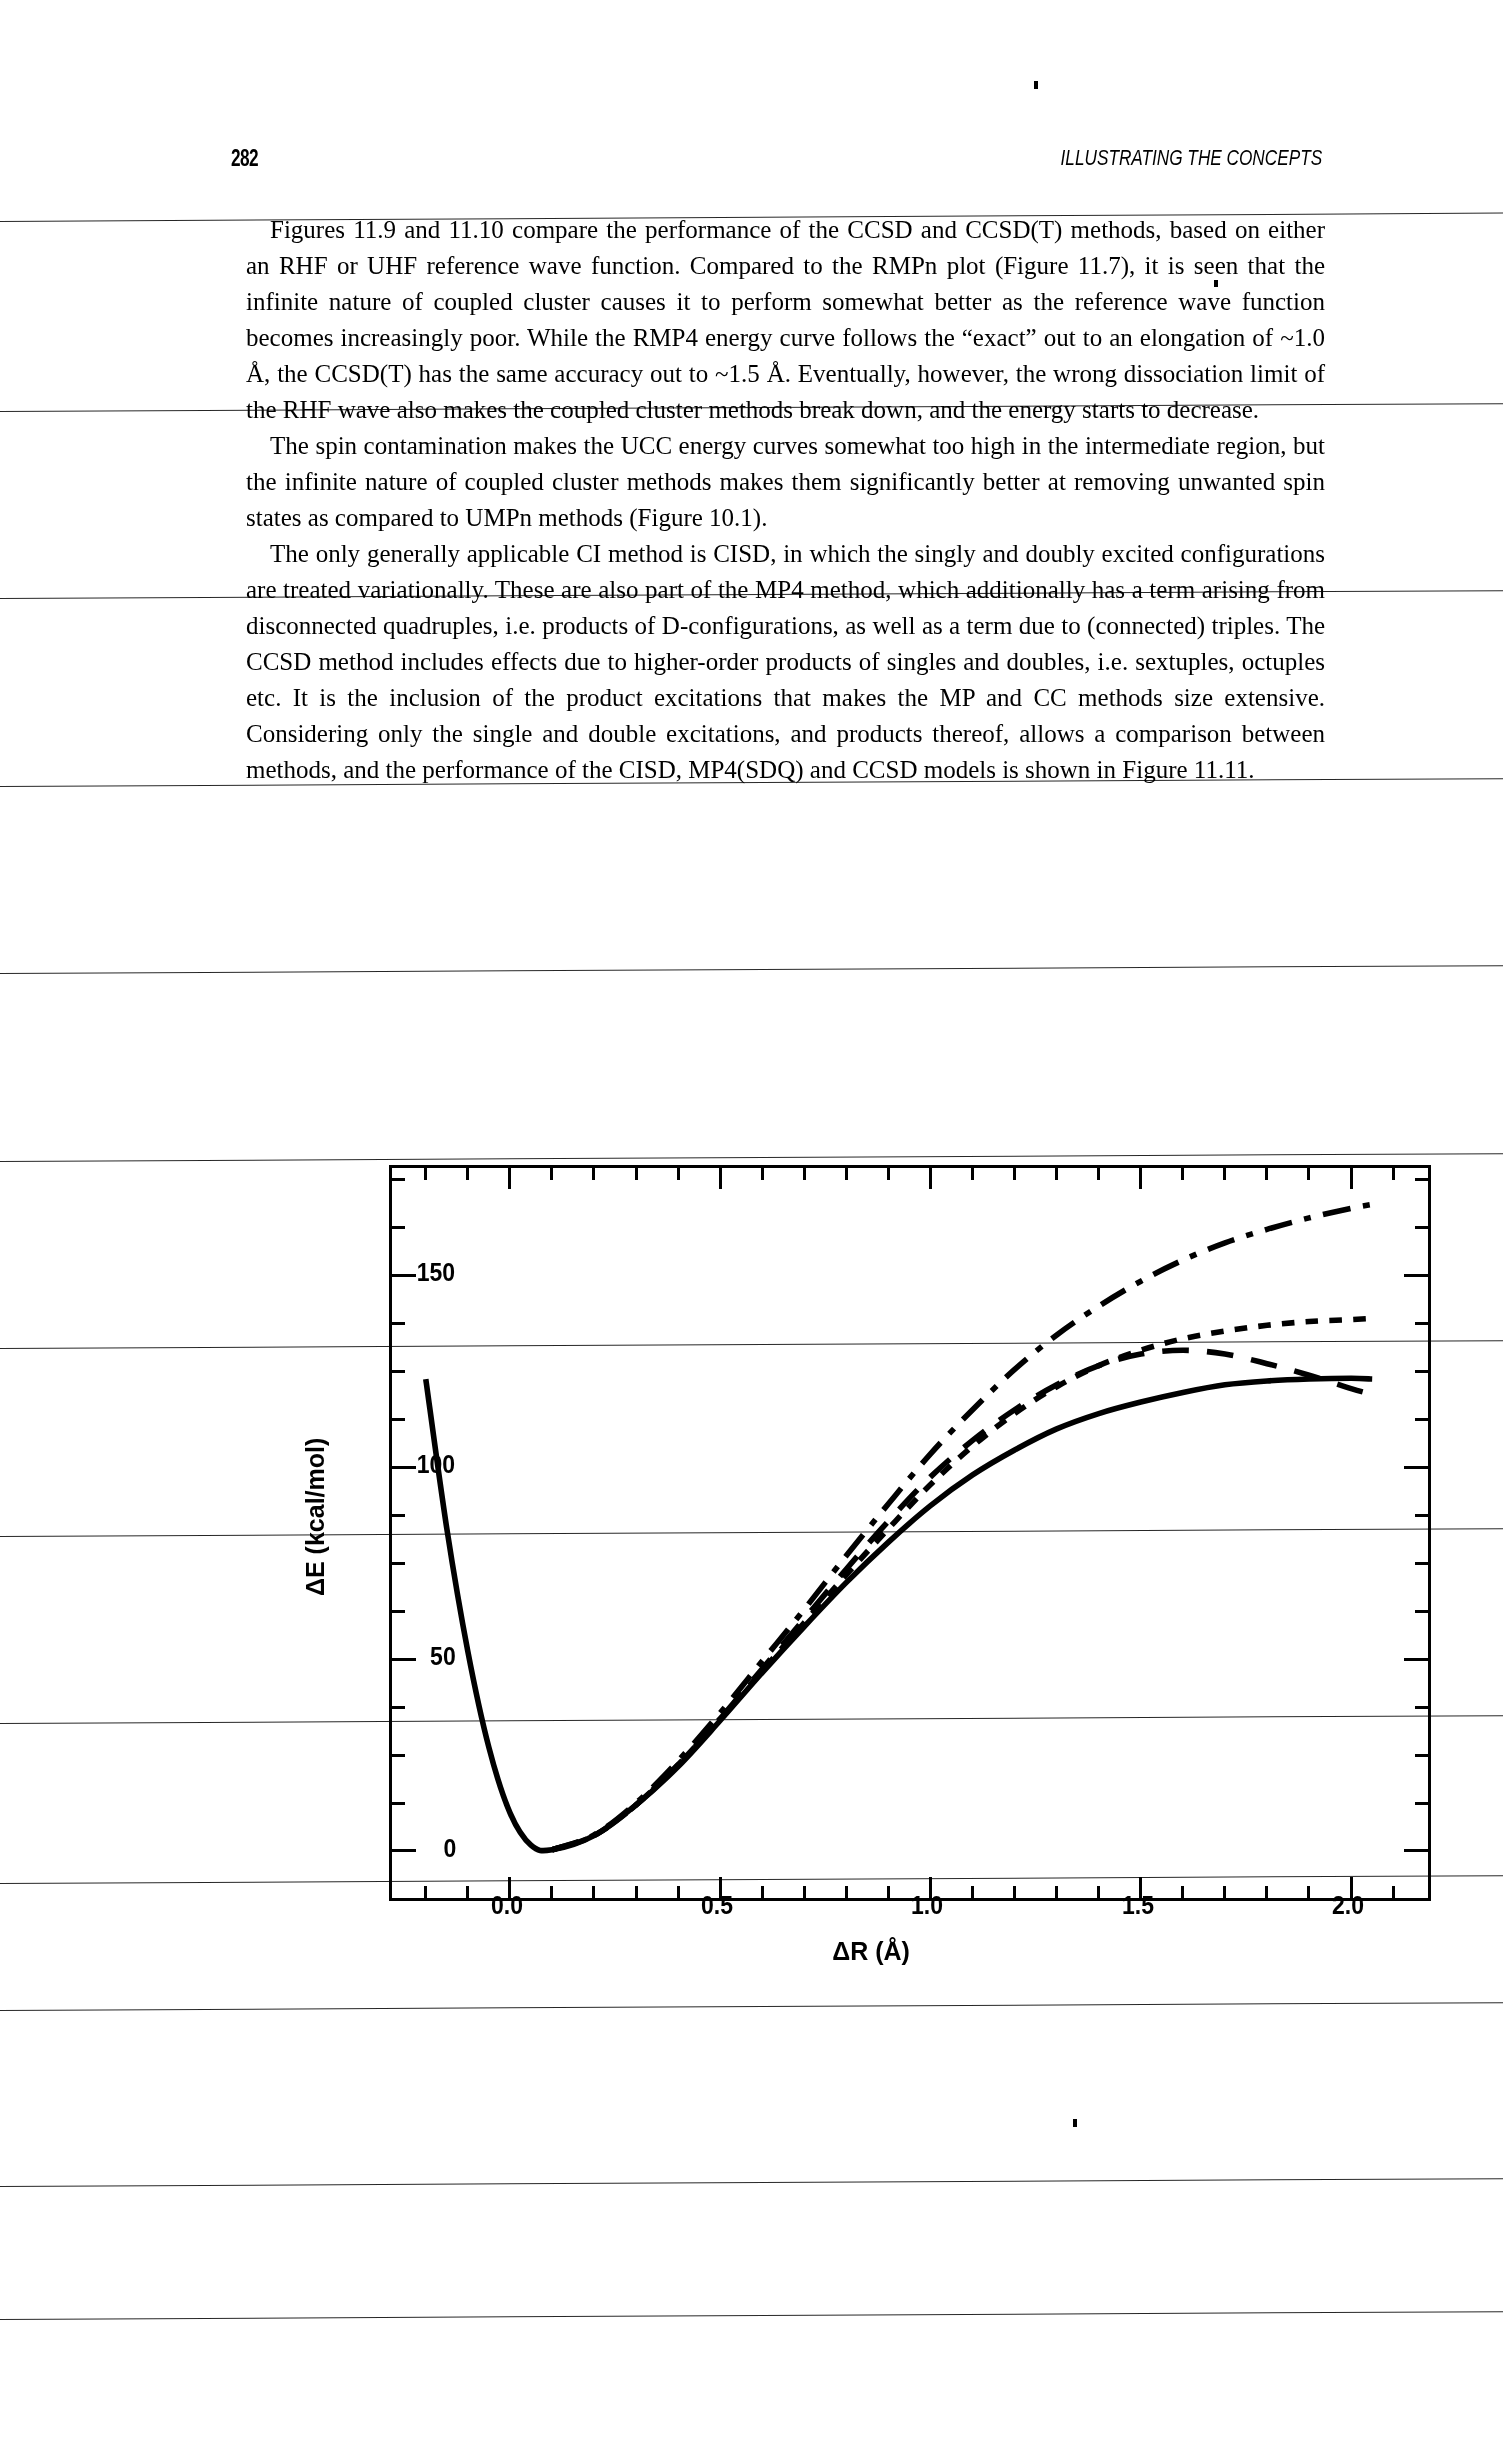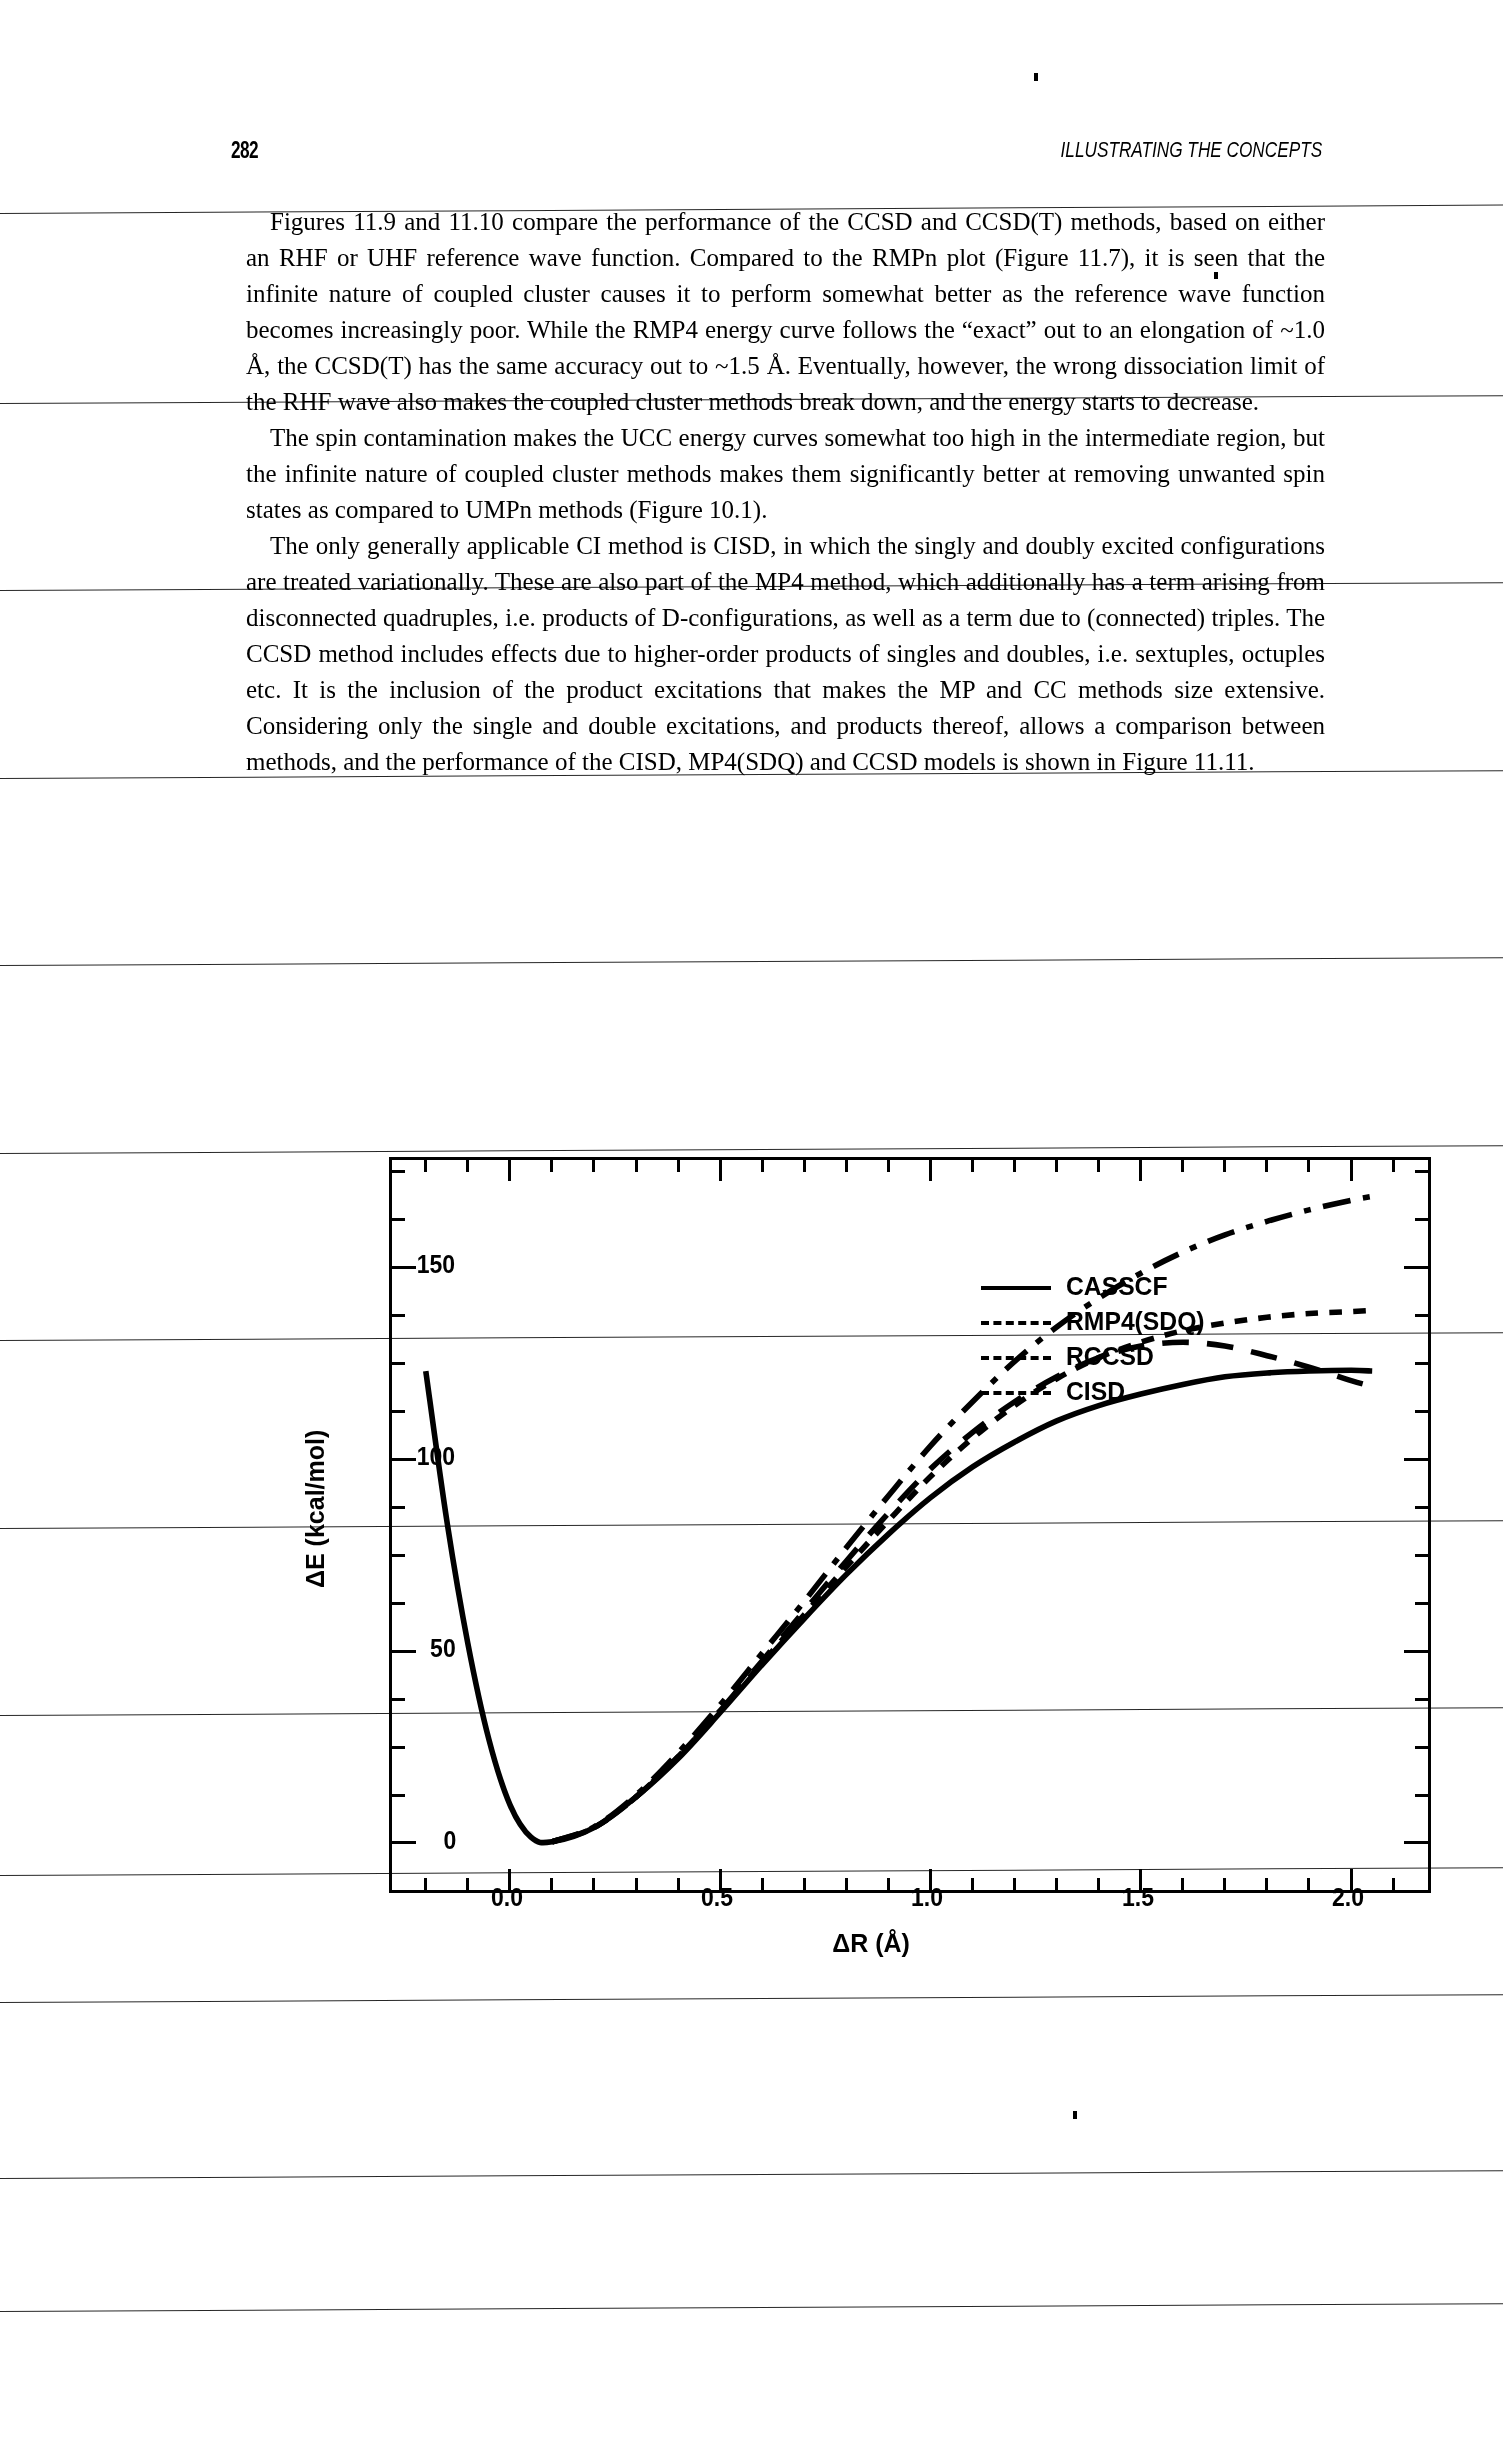--- a/index.html
+++ b/index.html
@@ -12,21 +12,21 @@
     height: 2462px;
     position: relative;
     font-family: "Liberation Serif", serif;
     color: #000000;
     overflow: hidden;
   }
 
   
   #page {
     position: absolute;
-    left: 0; top: 0;
+    left: 0; top: 8px;
     width: 1503px;
     height: 2348px;
     background: #fff;
   }
 
   
   #running-head {
     position: absolute;
     left: 231px;
     top: 137px;
@@ -312,38 +312,20 @@
           <div class="tick-h" style="top: 346px; width: 13.3px; right: 0px;"></div>
           <div class="tick-h" style="top: 298px; width: 24px; right: 0px;"></div>
           <div class="tick-h" style="top: 250px; width: 13.3px; right: 0px;"></div>
           <div class="tick-h" style="top: 202px; width: 13.3px; right: 0px;"></div>
           <div class="tick-h" style="top: 154px; width: 13.3px; right: 0px;"></div>
           <div class="tick-h" style="top: 106px; width: 24px; right: 0px;"></div>
           <div class="tick-h" style="top: 58px; width: 13.3px; right: 0px;"></div>
           <div class="tick-h" style="top: 10px; width: 13.3px; right: 0px;"></div>
         </div>
 
-      <div id="legend">
-        <div class="legend-row">
-          <span class="legend-swatch" style="border-top:4.2px solid #000;"></span>
-          <span class="legend-label">CASSCF</span>
-        </div>
-        <div class="legend-row">
-          <span class="legend-swatch" style="border-top:4.2px dashed #000;"></span>
-          <span class="legend-label">RMP4(SDQ)</span>
-        </div>
-        <div class="legend-row">
-          <span class="legend-swatch" style="border-top:4.2px dashed #000;"></span>
-          <span class="legend-label">RCCSD</span>
-        </div>
-        <div class="legend-row">
-          <span class="legend-swatch" style="border-top:4.2px dashed #000;"></span>
-          <span class="legend-label">CISD</span>
-        </div>
-      </div>
 
     </div>
 
     <div id="axis-labels">
         <div class="xlabel" style="left: 507px;">0.0</div>
         <div class="xlabel" style="left: 717px;">0.5</div>
         <div class="xlabel" style="left: 927px;">1.0</div>
         <div class="xlabel" style="left: 1138px;">1.5</div>
         <div class="xlabel" style="left: 1348px;">2.0</div>
         <div class="ylabel" style="top: 700px;">0</div>

